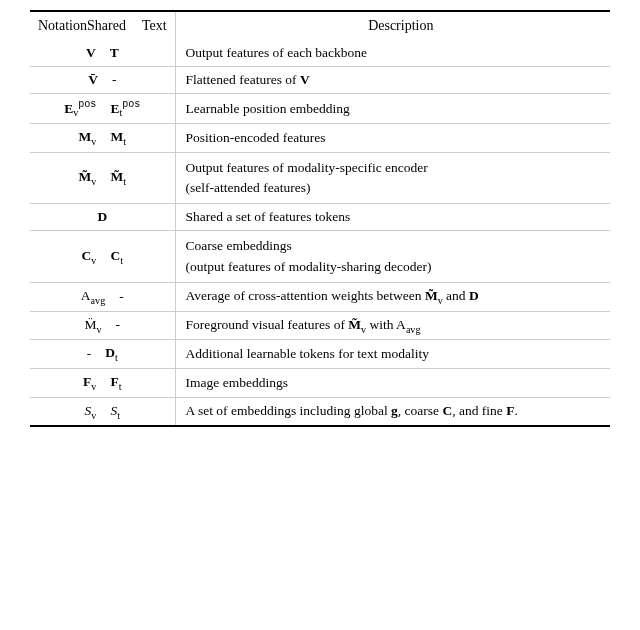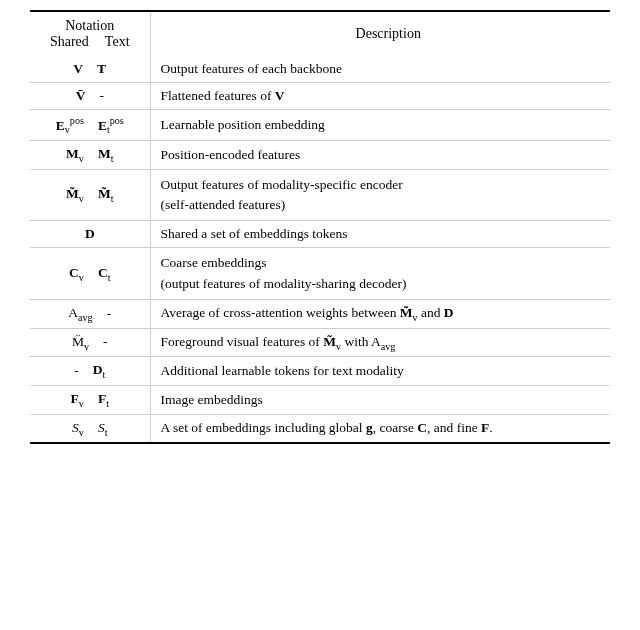--- a/index.html
+++ b/index.html
@@ -64,29 +64,28 @@
       border-bottom: none;
     }
     .notation-inner {
       display: flex;
       justify-content: center;
       align-items: center;
       gap: 14px;
     }
     .header-notation-inner {
       display: flex;
-      flex-direction: column;
-      align-items: center;
+      align-items: flex-start;
     }
     .header-row-inner {
       display: flex;
       gap: 16px;
     }
     sub { font-size: 0.75em; }
-    sup { font-size: 0.75em; }
+    sup { font-size: 0.75em; font-family: Liberation Mono, monospace; }
     .desc-multiline { line-height: 1.5; }
   </style>
 </head>
 <body>
 
 <div class="table-container">
   <table>
     <thead>
       <tr>
         <th class="notation-header">
@@ -155,21 +154,21 @@
           Output features of modality-specific encoder<br>(self-attended features)
         </td>
       </tr>
 
       <tr>
         <td class="notation-cell">
           <div class="notation-inner">
             <span><b>D</b></span>
           </div>
         </td>
-        <td class="desc-cell">Shared a set of embeddings tokens</td>
+        <td class="desc-cell">Shared a set of features tokens</td>
       </tr>
 
       <tr>
         <td class="notation-cell">
           <div class="notation-inner">
             <span><b>C</b><sub>v</sub></span>
             <span><b>C</b><sub>t</sub></span>
           </div>
         </td>
         <td class="desc-cell desc-multiline">

